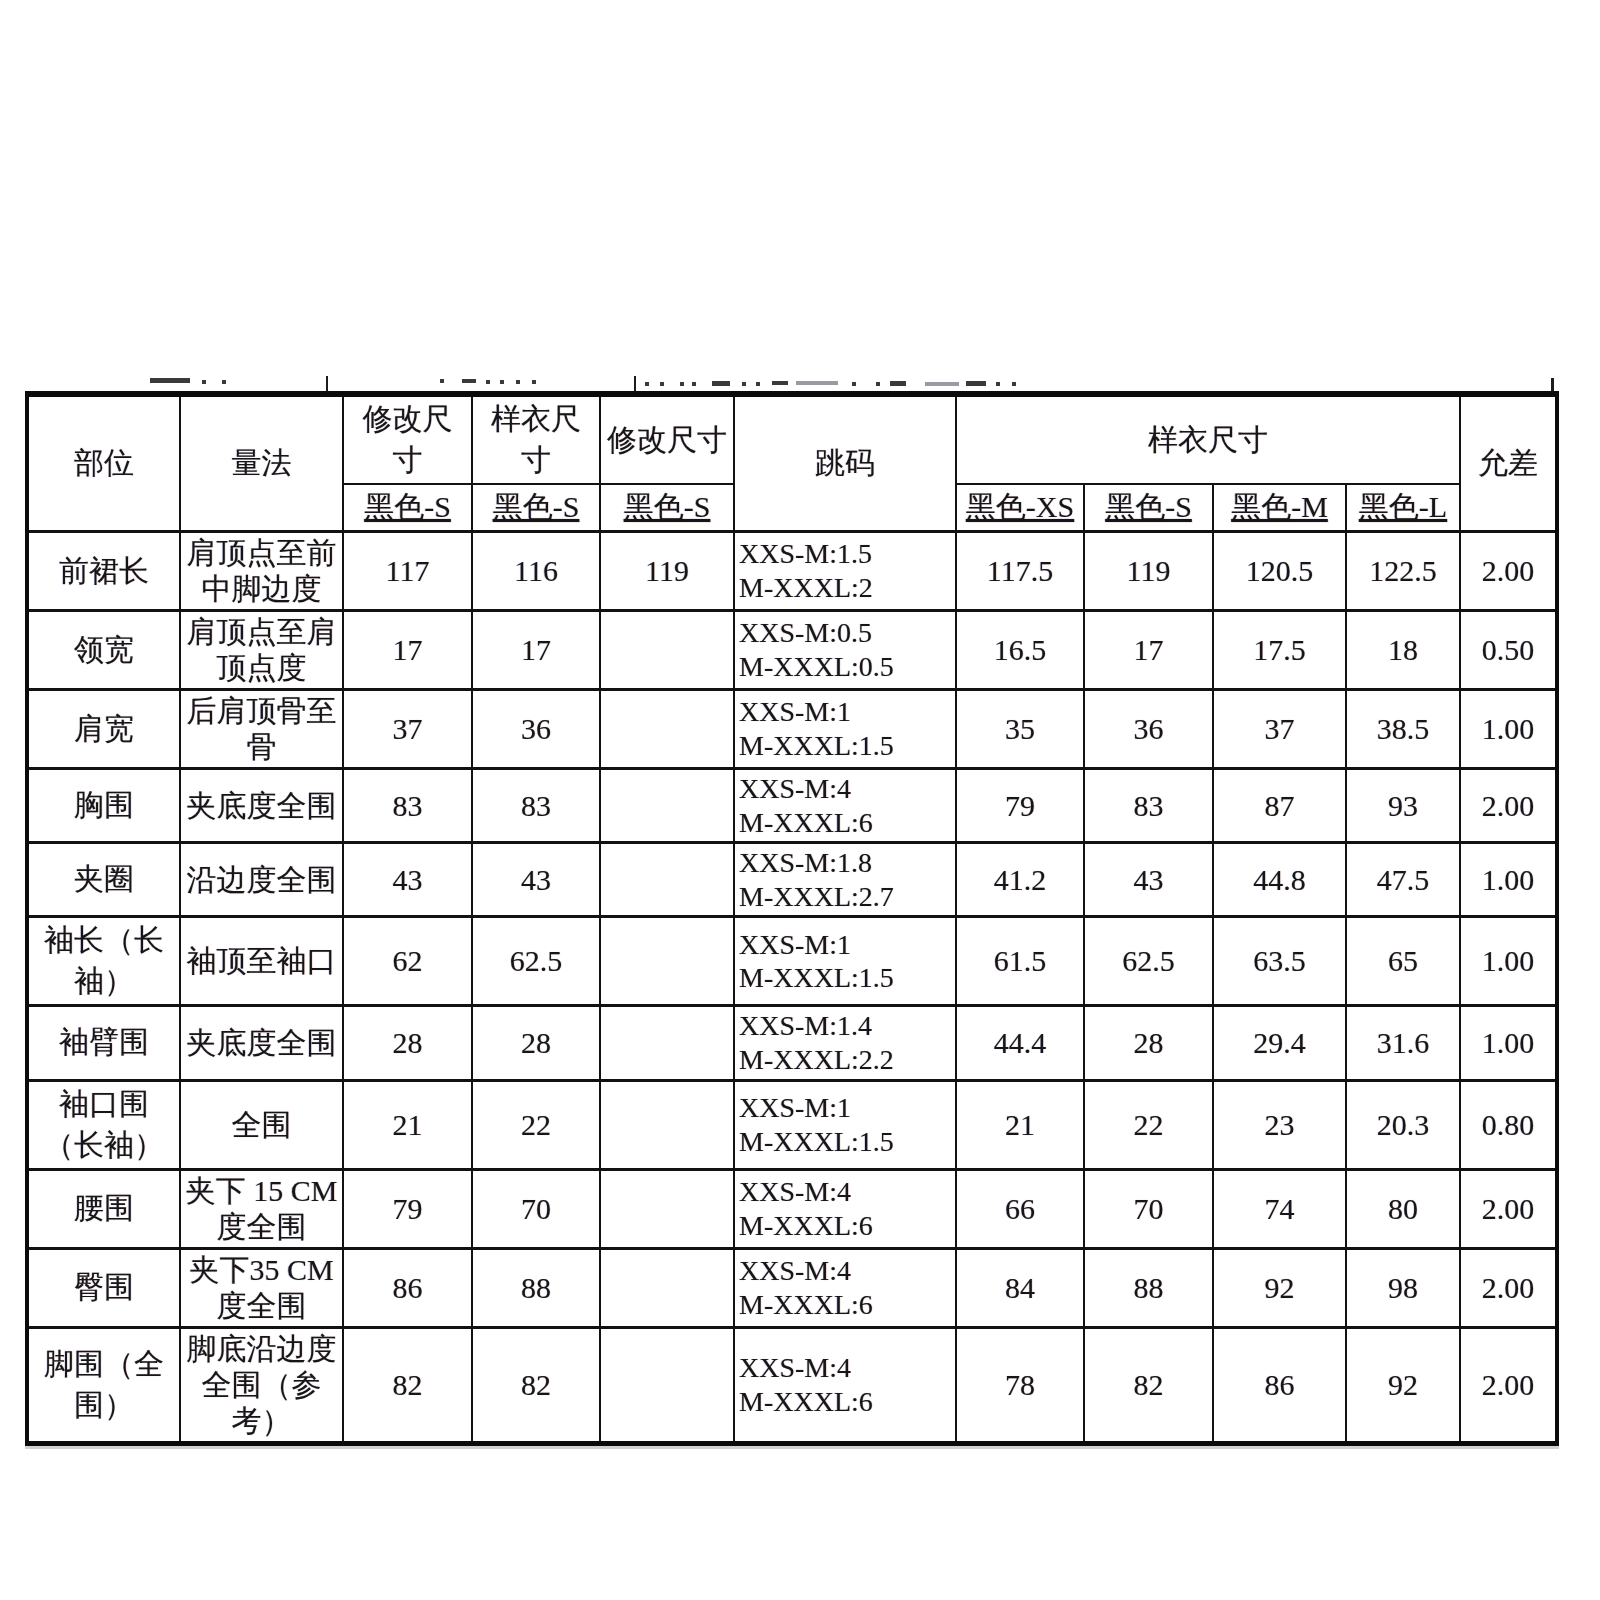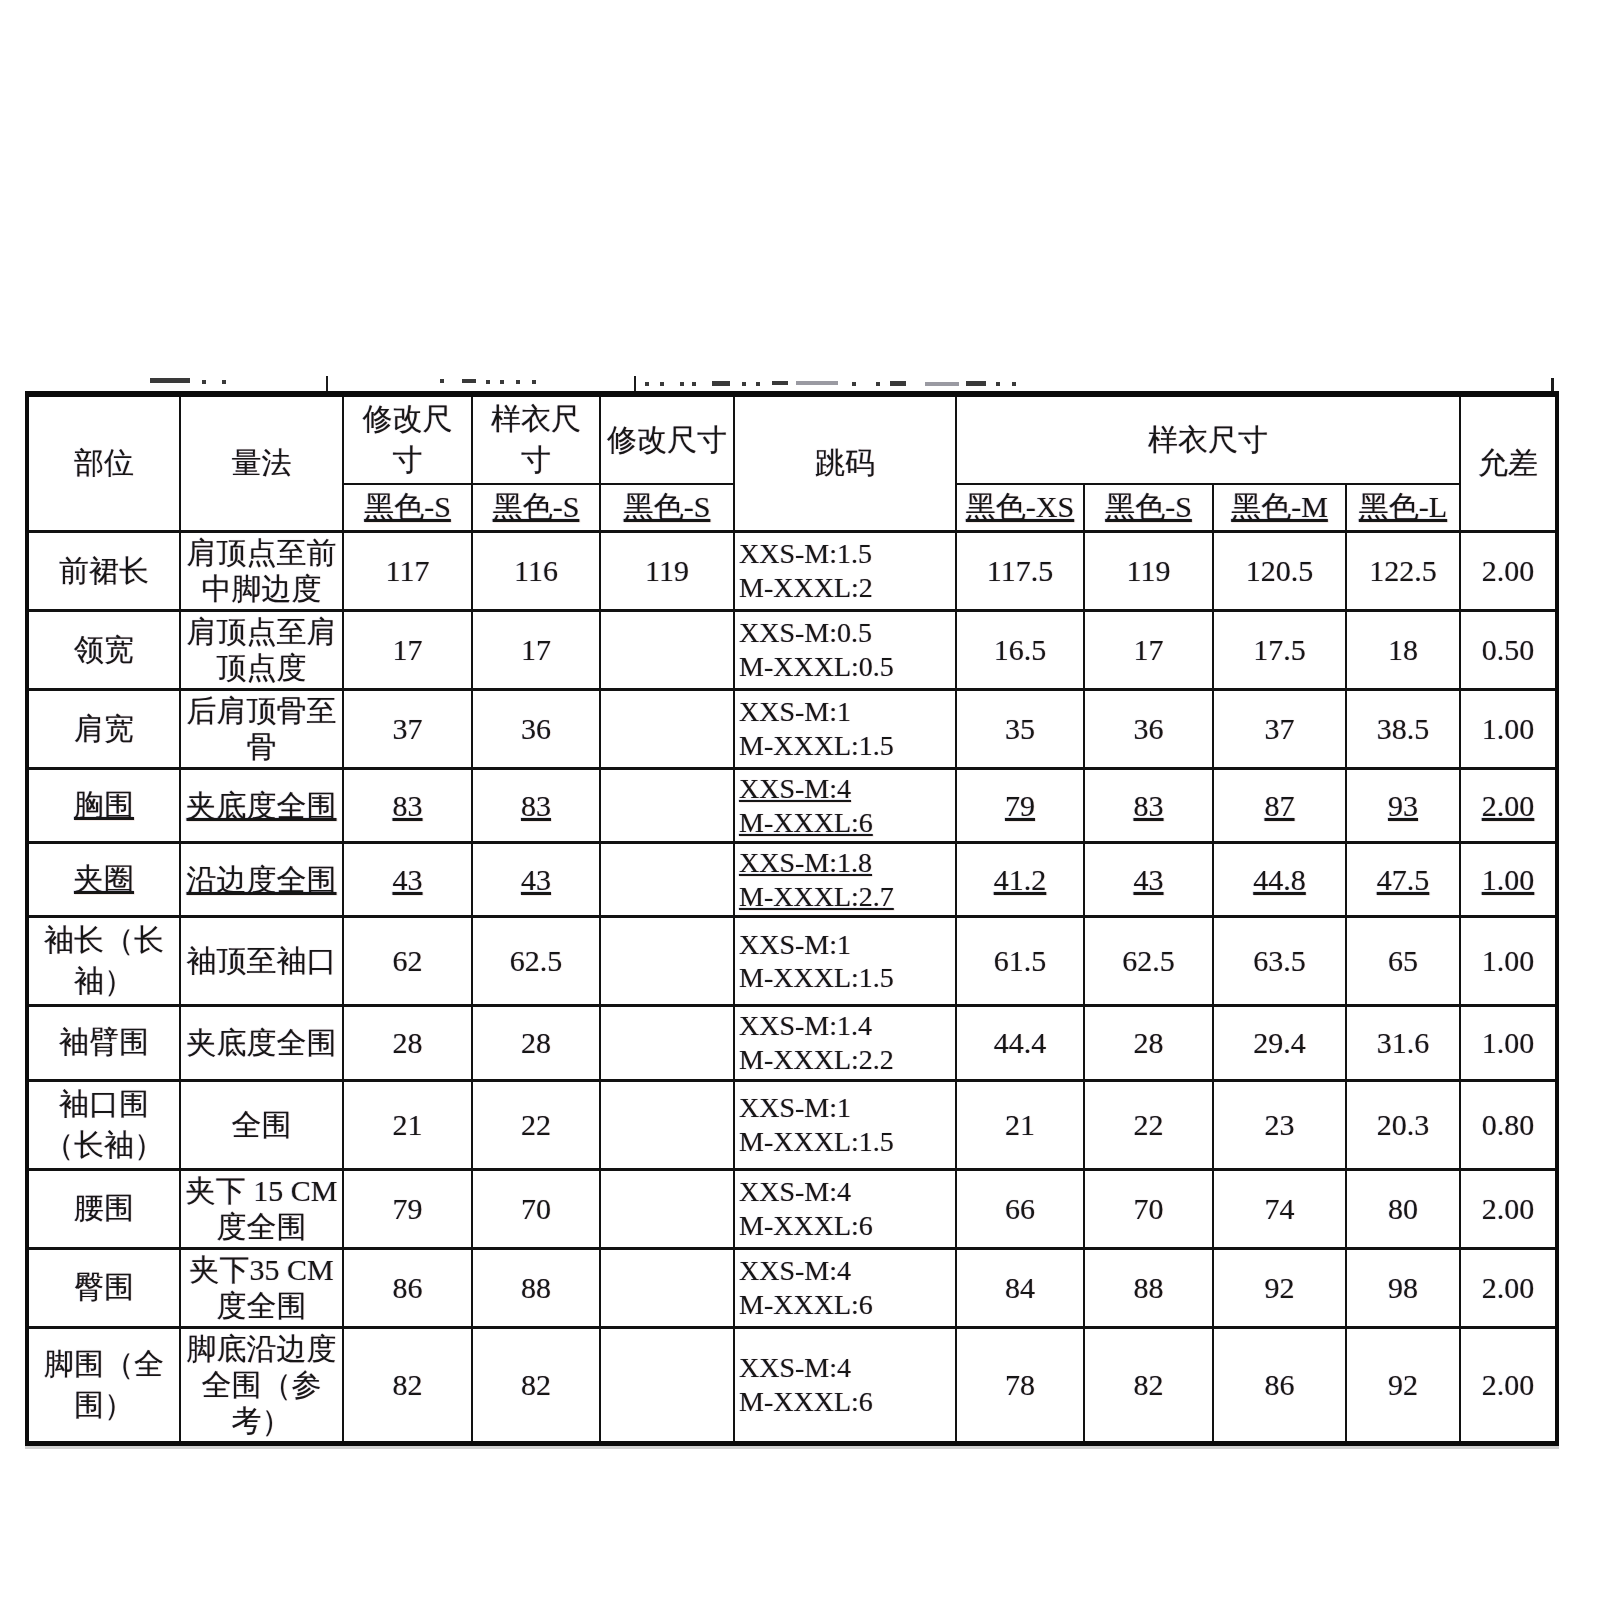--- a/index.html
+++ b/index.html
@@ -34,22 +34,22 @@
     overflow:hidden;
   }
   .spec thead tr.h1 th{height:40px;}
   .spec thead tr.h2 th{height:34px;text-decoration:underline;}
   .spec thead th.split{border-bottom-width:2px;}
   .spec thead tr.h2 th{border-top-width:2px;}
 
   .spec tbody tr:nth-child(1){height:72px;margin-top:29px;}
   .spec tbody tr:nth-child(2){height:69px;}
   .spec tbody tr:nth-child(3){height:66px;}
-  .spec tbody tr:nth-child(4){height:62px;text-decoration:underline;}
-  .spec tbody tr:nth-child(5){height:64px;text-decoration:underline;}
+  .spec tbody tr:nth-child(4){height:62px;}
+  .spec tbody tr:nth-child(5){height:64px;}
   .spec tbody tr:nth-child(6){height:66px;}
   .spec tbody tr:nth-child(7){height:64px;margin-top:8px;}
   .spec tbody tr:nth-child(8){height:72px;}
   .spec tbody tr:nth-child(9){height:67px;}
   .spec tbody tr:nth-child(10){height:64px;}
   .spec tbody tr:nth-child(11){height:74px;}
 
   .spec td.c-method{line-height:1.2;padding:2px 2px;}
   .spec td.c-grading{
     text-align:left;padding:2px 2px 2px 4px;

